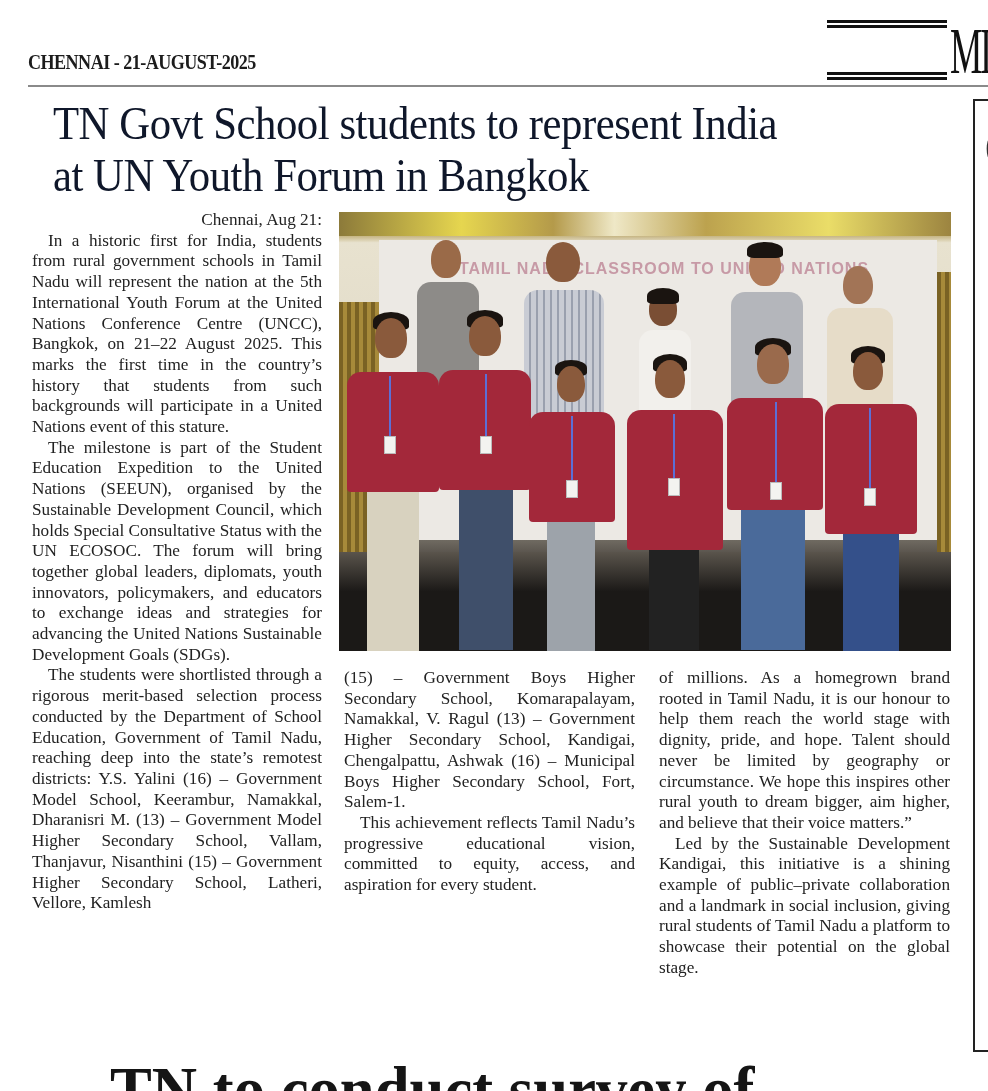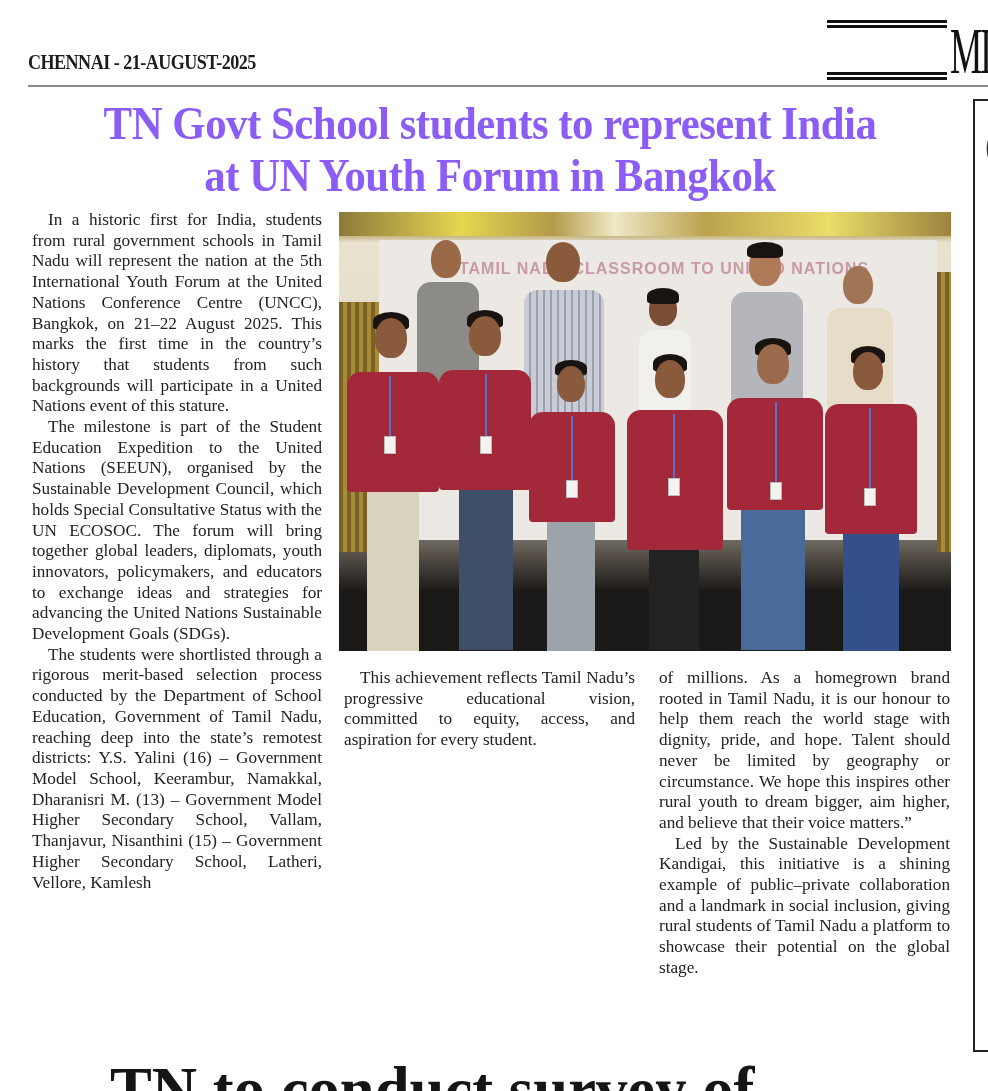--- a/index.html
+++ b/index.html
@@ -24,23 +24,23 @@
       color: #fff; font-family: "Liberation Sans", sans-serif; font-weight: bold;
       font-size: 34px; letter-spacing: -1px; transform: scaleX(0.72); display: inline-block; line-height: 1;
     }
     .logo .m {
       position: absolute; left: 123px; top: -2px; font-family: "Liberation Serif", serif;
       font-size: 66px; line-height: 1; color: #111; transform: scaleX(0.55); transform-origin: left; letter-spacing: -4px;
     }
 
     
     .headline {
-      position: absolute; left: 20px; top: 98px; width: 940px; text-align: center;
-      font-family: "Liberation Serif", serif; font-weight: bold; font-size: 46px; line-height: 52px;
-      color: #8b5cf6; letter-spacing: -0.5px;
+      position: absolute; left: 20px; top: 98px; width: 940px; text-align: left;
+      font-family: "Liberation Serif", serif; font-weight: normal; font-size: 46px; line-height: 52px;
+      color: #0f172a; letter-spacing: -0.5px;
     }
     .headline span { display: block; transform: scaleX(0.93); }
 
     
     .col { position: absolute; font-size: 17.2px; line-height: 20.7px; text-align: justify; color: #222; }
     .col p { text-indent: 16px; }
     .col p.cont { text-indent: 0; }
     .col .dl { text-align: right; text-indent: 0; }
     .col-left { left: 32px; top: 210px; width: 290px; }
     .col-mid { left: 344px; top: 668px; width: 291px; }
@@ -95,20 +95,21 @@
   <div class="m">MI</div>
 </div>
 <div class="header-rule"></div>
 
 <h1 class="headline">
   <span>TN Govt School students to represent India</span>
   <span>at UN Youth Forum in Bangkok</span>
 </h1>
 
 <div class="col col-left">
+  <p class="dl">Chennai, Aug 21:</p>
   <p>In a historic first for India, students from rural government schools in Tamil Nadu will represent the nation at the 5th International Youth Forum at the United Nations Conference Centre (UNCC), Bangkok, on 21–22 August 2025. This marks the first time in the country’s history that students from such backgrounds will participate in a United Nations event of this stature.</p>
   <p>The milestone is part of the Student Education Expedition to the United Nations (SEEUN), organised by the Sustainable Development Council, which holds Special Consultative Status with the UN ECOSOC. The forum will bring together global leaders, diplomats, youth innovators, policymakers, and educators to exchange ideas and strategies for advancing the United Nations Sustainable Development Goals (SDGs).</p>
   <p>The students were shortlisted through a rigorous merit-based selection process conducted by the Department of School Education, Government of Tamil Nadu, reaching deep into the state’s remotest districts: Y.S. Yalini (16) – Government Model School, Keerambur, Namakkal, Dharanisri M. (13) – Government Model Higher Secondary School, Vallam, Thanjavur, Nisanthini (15) – Government Higher Secondary School, Latheri, Vellore, Kamlesh</p>
 </div>
 
 <div class="photo" title="Group photo of six students in maroon GRT polo shirts with lanyards, standing in front of five adults before a 'Tamil Nadu Classroom to United Nations' backdrop">
   <div class="ceiling"></div>
   <div class="backdrop"></div>
   <div class="curtain-l"></div>
   <div class="curtain-r"></div>
@@ -182,20 +183,21 @@
     <div class="hair" style="left:26px;top:0;width:34px;height:18px"></div>
     <div class="head" style="left:28px;top:6px;width:30px;height:38px"></div>
     <div class="torso" style="left:0;top:58px;width:92px;height:130px;background:#a3283a"></div>
     <div class="lanyard" style="left:44px;top:62px;height:80px"></div>
     <div class="badge" style="left:39px;top:142px"></div>
     <div class="legs" style="left:18px;top:188px;width:56px;height:120px;background:#34508a"></div>
   </div>
 </div>
 
 <div class="col col-mid">
+  <p class="cont">(15) – Government Boys Higher Secondary School, Komarapalayam, Namakkal, V. Ragul (13) – Government Higher Secondary School, Kandigai, Chengalpattu, Ashwak (16) – Municipal Boys Higher Secondary School, Fort, Salem-1.</p>
   <p>This achievement reflects Tamil Nadu’s progressive educational vision, committed to equity, access, and aspiration for every student.</p>
 </div>
 
 <div class="col col-right">
   <p class="cont">of millions. As a homegrown brand rooted in Tamil Nadu, it is our honour to help them reach the world stage with dignity, pride, and hope. Talent should never be limited by geography or circumstance. We hope this inspires other rural youth to dream bigger, aim higher, and believe that their voice matters.”</p>
   <p>Led by the Sustainable Development Kandigai, this initiative is a shining example of public–private collaboration and a landmark in social inclusion, giving rural students of Tamil Nadu a platform to showcase their potential on the global stage.</p>
 </div>
 
 <div class="side-box">
   <span class="glyph">(</span>

